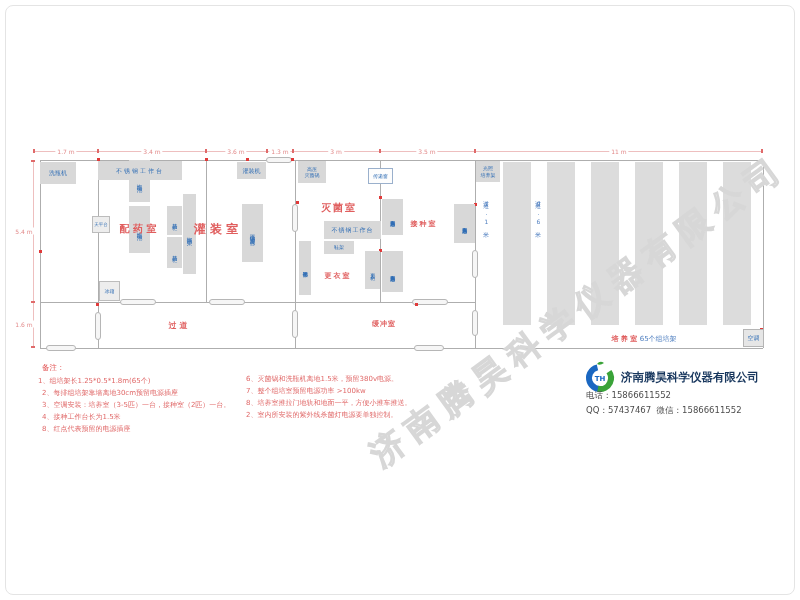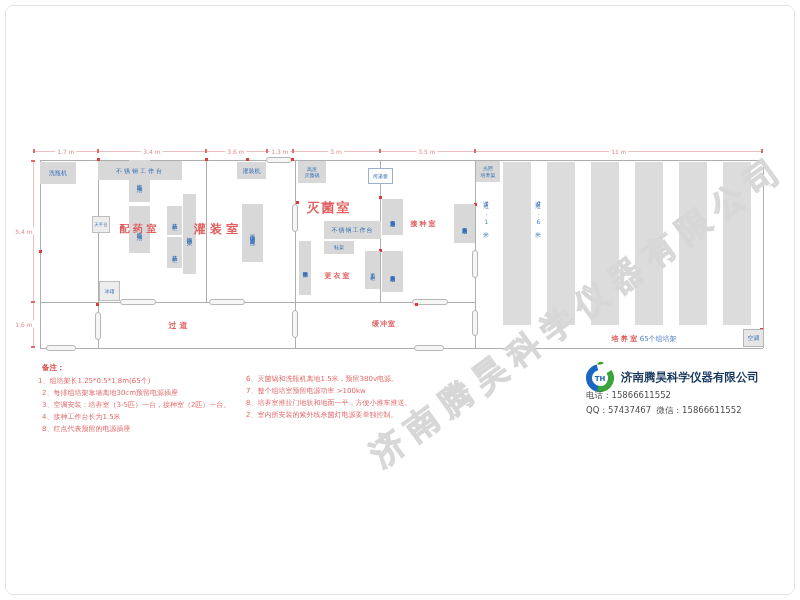--- a/index.html
+++ b/index.html
@@ -18,21 +18,21 @@
   .eq{position:absolute;background:#d8d8d8;color:#2f6db5;display:flex;align-items:center;justify-content:center;text-align:center;font-size:6px;line-height:1.25;box-sizing:border-box;}
   .eq.v{writing-mode:vertical-rl;text-orientation:upright;letter-spacing:1px;}
   .eq.lt{background:#ededed;border:1px solid #bcbcbc;}
   .pre{white-space:pre-line;}
   .rack{position:absolute;top:162px;width:28px;height:163px;background:#dcdcdc;}
   
   .room{position:absolute;color:#e05e5e;font-weight:bold;transform:translate(-50%,-50%);white-space:nowrap;}
   .aisle{position:absolute;writing-mode:vertical-rl;text-orientation:upright;color:#4f7fc0;font-size:6px;letter-spacing:2px;white-space:pre;}
   
   .note{position:absolute;font-size:7px;color:#e06868;white-space:nowrap;}
-  .note-title{position:absolute;font-size:7.5px;font-weight:bold;color:#e04848;}
+  .note-title{position:absolute;font-size:7.5px;font-weight:normal;color:#e04848;}
   
   .co-name{position:absolute;font-size:11.5px;font-weight:bold;color:#17365d;white-space:nowrap;}
   .co-line{position:absolute;font-size:8.5px;color:#4d4d4d;white-space:nowrap;}
   
   .watermark{position:absolute;left:388px;top:432px;transform:rotate(-36deg);transform-origin:0 100%;font-size:33px;font-weight:bold;letter-spacing:9px;color:rgba(205,205,205,0.22);-webkit-text-stroke:1.2px #d7d7d7;white-space:nowrap;pointer-events:none;}
 </style>
 </head>
 <body>
 
 <div class="sheet">
@@ -126,21 +126,21 @@
   <div class="eq" style="left:324px;top:241px;width:30px;height:13px;font-size:5px">鞋架</div>
   <div class="eq v" style="left:365px;top:251px;width:15px;height:38px;font-size:5px">更衣柜</div>
   <div class="eq v" style="left:299px;top:241px;width:12px;height:54px;font-size:5px;letter-spacing:0">不锈钢条凳</div>
   <div class="eq lt" style="left:99px;top:281px;width:21px;height:20px;font-size:5px">冰箱</div>
   <div class="eq pre" style="left:476px;top:161px;width:24px;height:21px;font-size:5px">光照
 培养架</div>
   <div class="eq" style="left:743px;top:329px;width:21px;height:18px;background:#e6e6e6;border:1px solid #b5b5b5">空调</div>
 
   <div class="room" style="left:138px;top:229px;font-size:10px">配 药 室</div>
   <div class="room" style="left:216px;top:229px;font-size:12px">灌 装 室</div>
-  <div class="room" style="left:329px;top:208px;font-size:13px;letter-spacing:2px">灭菌室</div>
+  <div class="room" style="left:339px;top:208px;font-size:10px;letter-spacing:2px">灭菌室</div>
   <div class="room" style="left:424px;top:224px;font-size:7px;letter-spacing:2px">接种室</div>
   <div class="room" style="left:338px;top:276px;font-size:7px;letter-spacing:2px">更衣室</div>
   <div class="room" style="left:178px;top:325px;font-size:8px">过    道</div>
   <div class="room" style="left:384px;top:324px;font-size:7px;letter-spacing:1px">缓冲室</div>
   <div class="room" style="left:644px;top:339px;font-size:7px">
     <span>培 养 室</span>
     <span style="color:#4f7fc0;font-weight:normal">65个组培架</span>
   </div>
 
   <div class="aisle" style="left:481px;top:196px;height:52px">过道1.1米</div>

